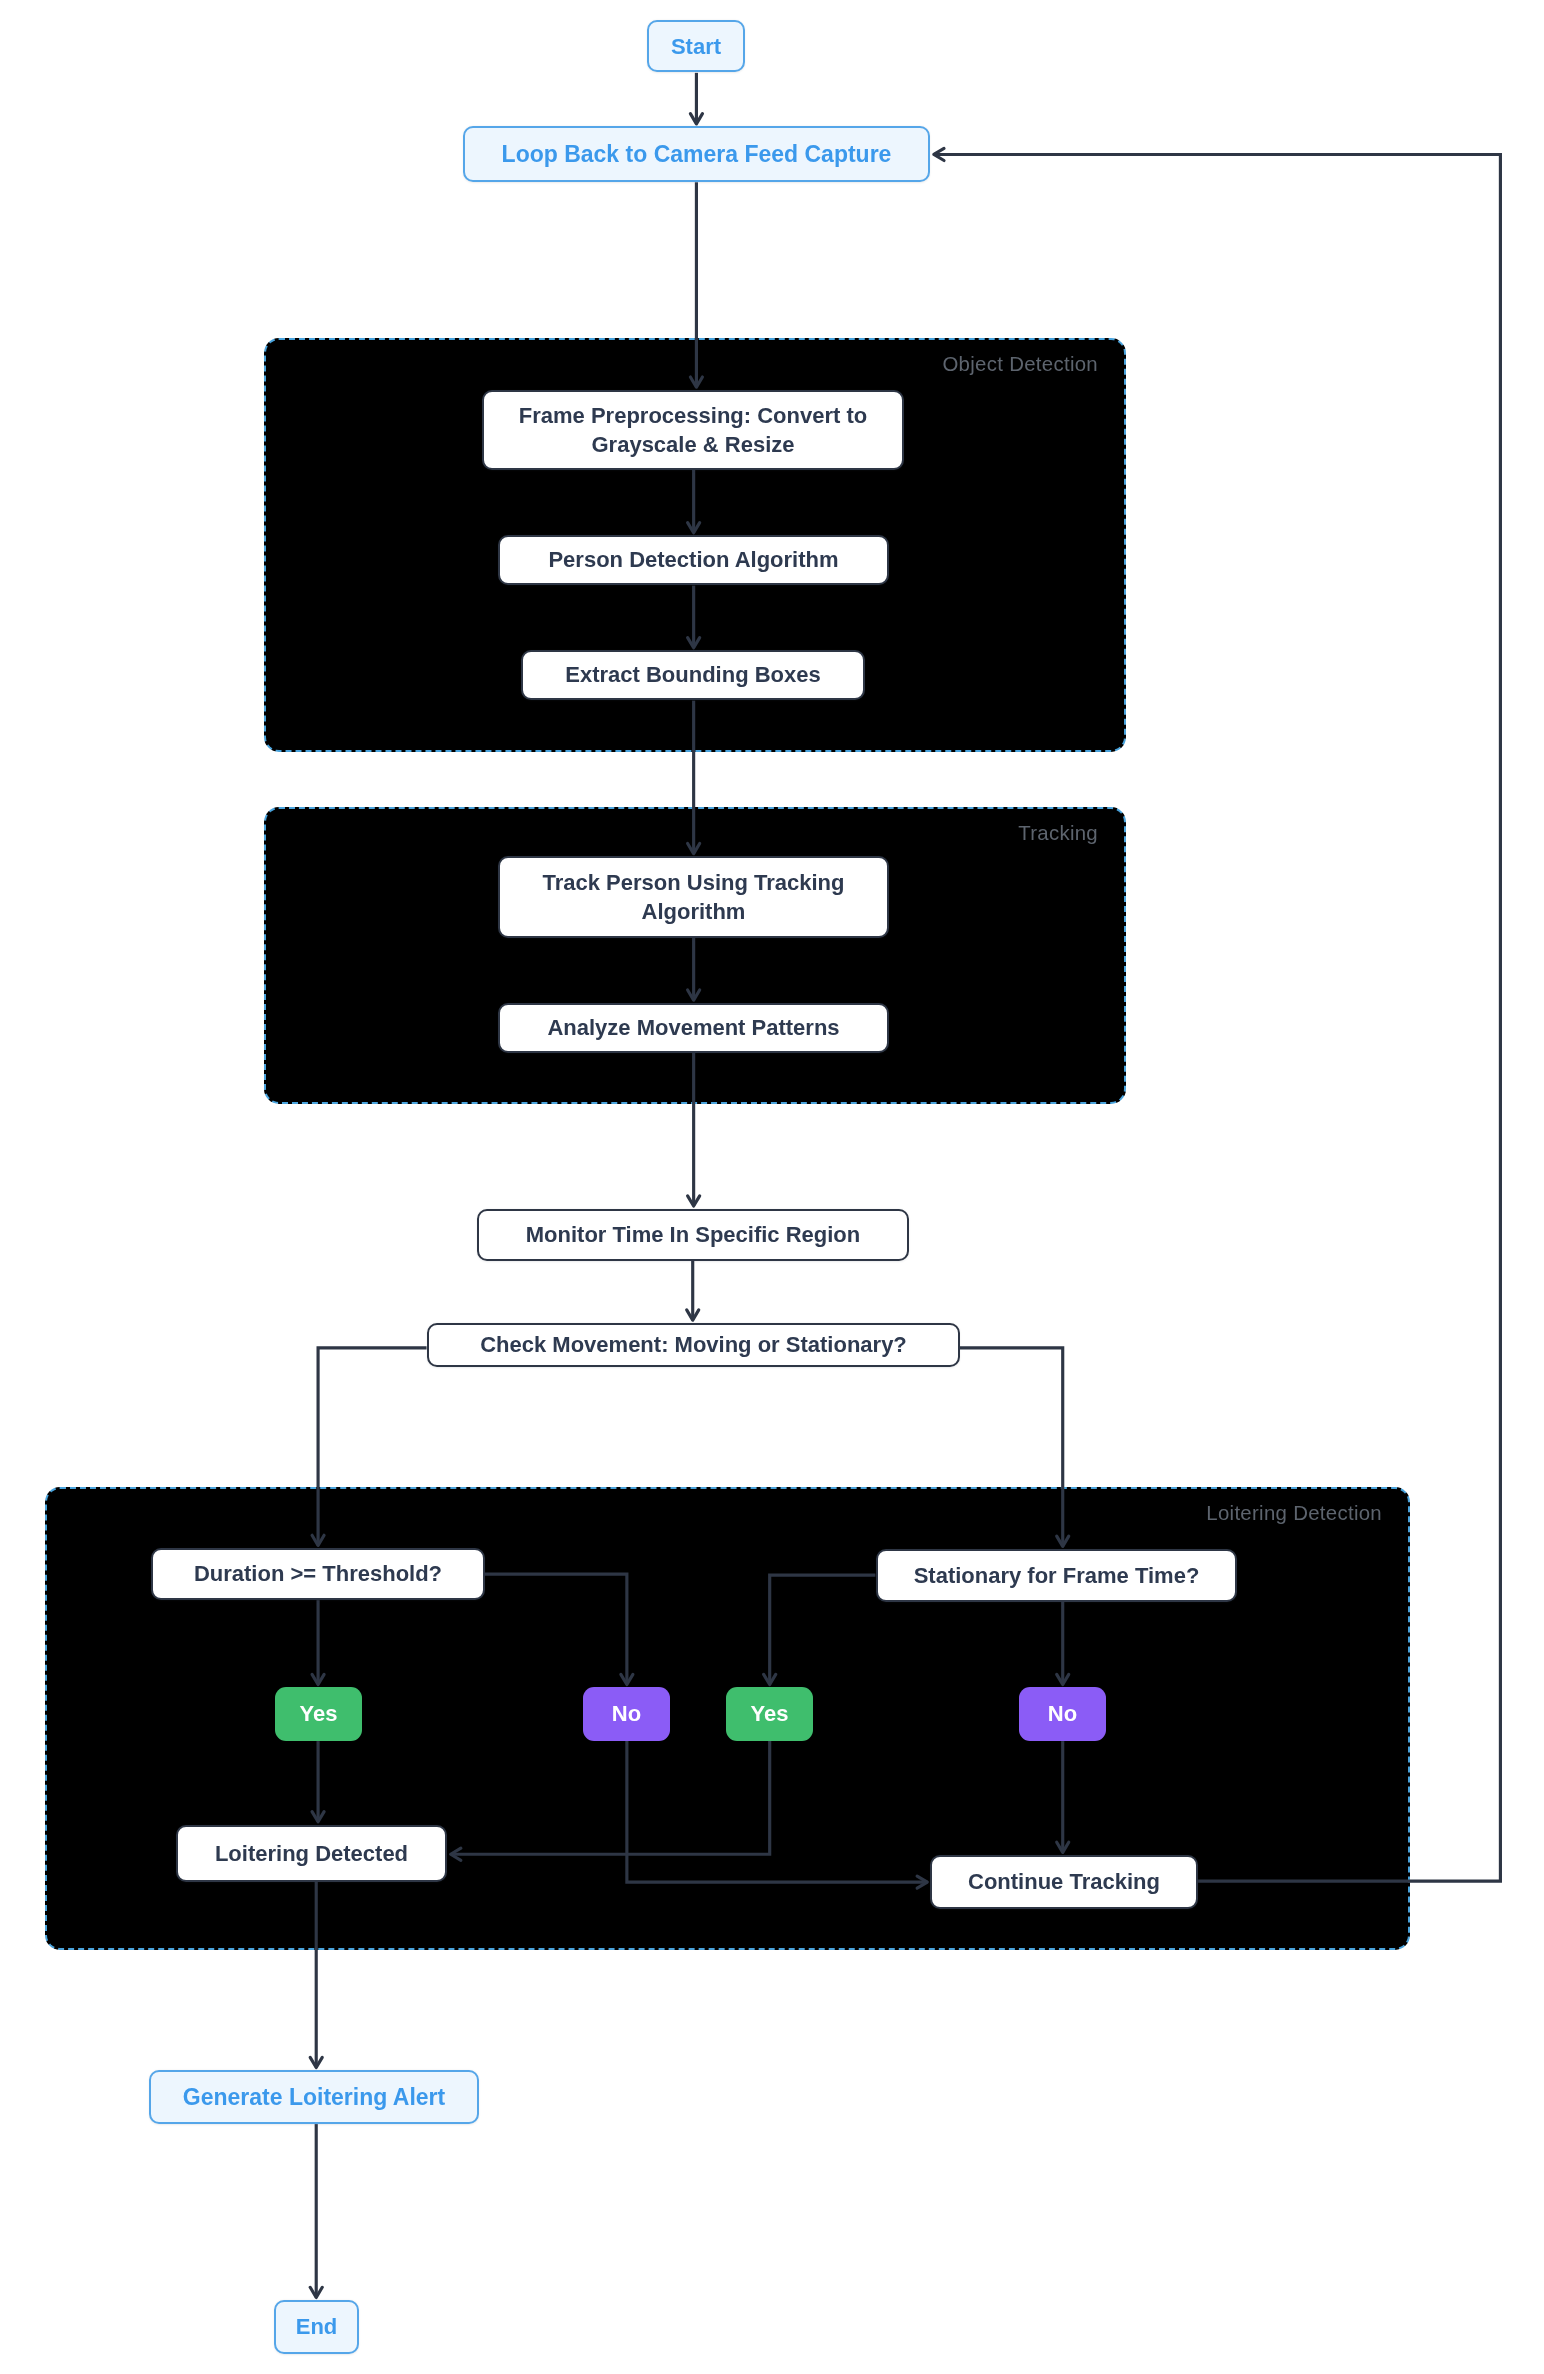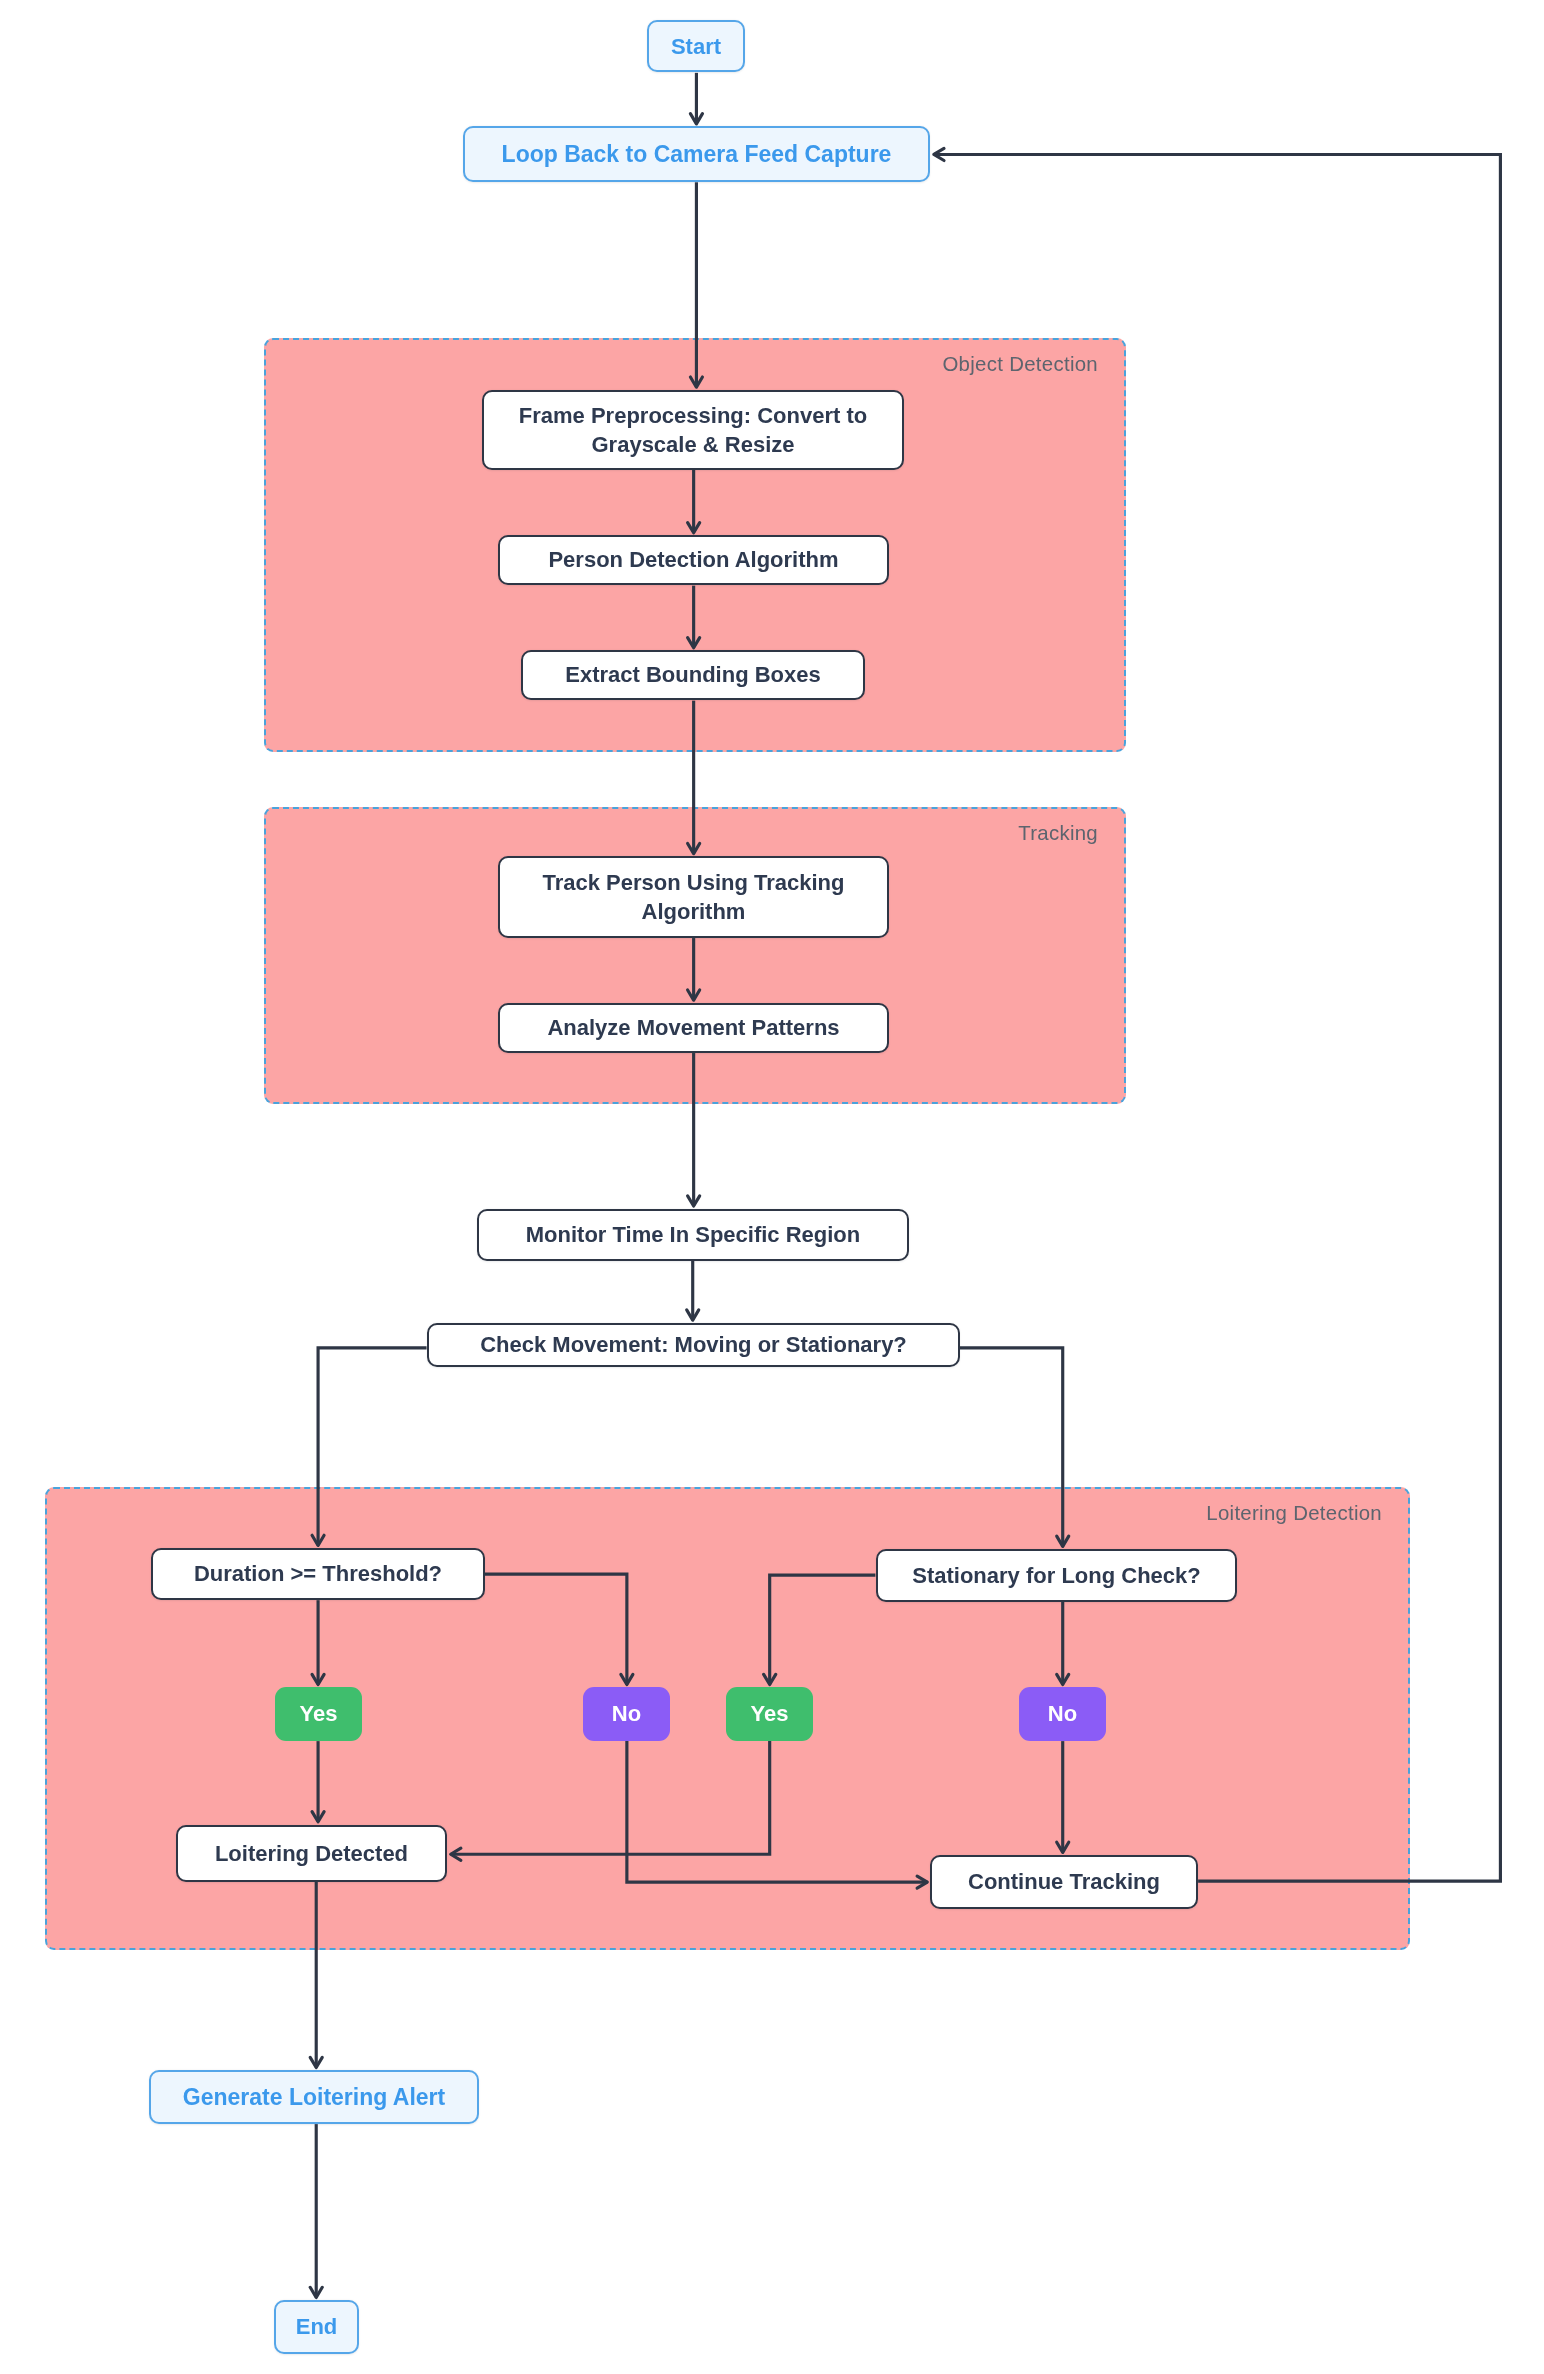--- a/index.html
+++ b/index.html
@@ -1,19 +1,19 @@
 <!DOCTYPE html>
 <html style="font-size:15px"><head>
 <meta charset="utf-8">
 <style>
   html,body{margin:0;padding:0;background:#ffffff;}
   body{width:1544px;height:2375px;position:relative;overflow:hidden;
        font-family:"Liberation Sans","DejaVu Sans",sans-serif;}
   .canvas{position:absolute;inset:0;width:1544px;height:2375px;}
-  .group{position:absolute;background:#fca5a5;border:2.3px dashed #49a3dc;border-radius:9px;z-index:1;}
+  .group{position:absolute;background:#000000;border:2.3px dashed #49a3dc;border-radius:15px;z-index:1;}
   .group-label{position:absolute;top:13px;right:26px;color:#5d646e;font-size:20.4px;font-weight:500;
                letter-spacing:0.3px;z-index:1;}
   svg.edges{position:absolute;left:0;top:0;z-index:2;}
   .node{position:absolute;display:flex;align-items:center;justify-content:center;text-align:center;
         background:#ffffff;border:2.8px solid #2e3645;border-radius:10px;color:#2e3a50;
         font-size:22px;font-weight:700;line-height:1.32;z-index:3;box-sizing:border-box;
         box-shadow:0 0.9px 1.9px rgba(45,54,69,.10);}
   .node.pad{padding:8px 28px;}
   .node.pad-sm{padding:0 23px;}
   .node.one-line{white-space:nowrap;}
@@ -82,21 +82,21 @@
   <div class="node pad-sm" style="left:498px;top:856px;width:391px;height:82px;">Track Person Using Tracking Algorithm</div>
 
   <div class="node one-line" style="left:498px;top:1003px;width:391px;height:50px;">Analyze Movement Patterns</div>
 
   <div class="node one-line" style="left:477px;top:1209px;width:432px;height:52px;">Monitor Time In Specific Region</div>
 
   <div class="node one-line" style="left:427px;top:1323px;width:533px;height:44px;">Check Movement: Moving or Stationary?</div>
 
   <div class="node one-line" style="left:151px;top:1548px;width:334px;height:52px;">Duration &gt;= Threshold?</div>
 
-  <div class="node one-line" style="left:876px;top:1549px;width:361px;height:53px;">Stationary for Long Check?</div>
+  <div class="node one-line" style="left:876px;top:1549px;width:361px;height:53px;">Stationary for Frame Time?</div>
 
   <div class="badge badge-green" style="left:275px;top:1687px;width:87px;height:54px;">Yes</div>
 
   <div class="badge badge-red" style="left:583px;top:1687px;width:87px;height:54px;">No</div>
 
   <div class="badge badge-green" style="left:726px;top:1687px;width:87px;height:54px;">Yes</div>
 
   <div class="badge badge-red" style="left:1019px;top:1687px;width:87px;height:54px;">No</div>
 
   <div class="node one-line" style="left:176px;top:1825px;width:271px;height:57px;">Loitering Detected</div>

